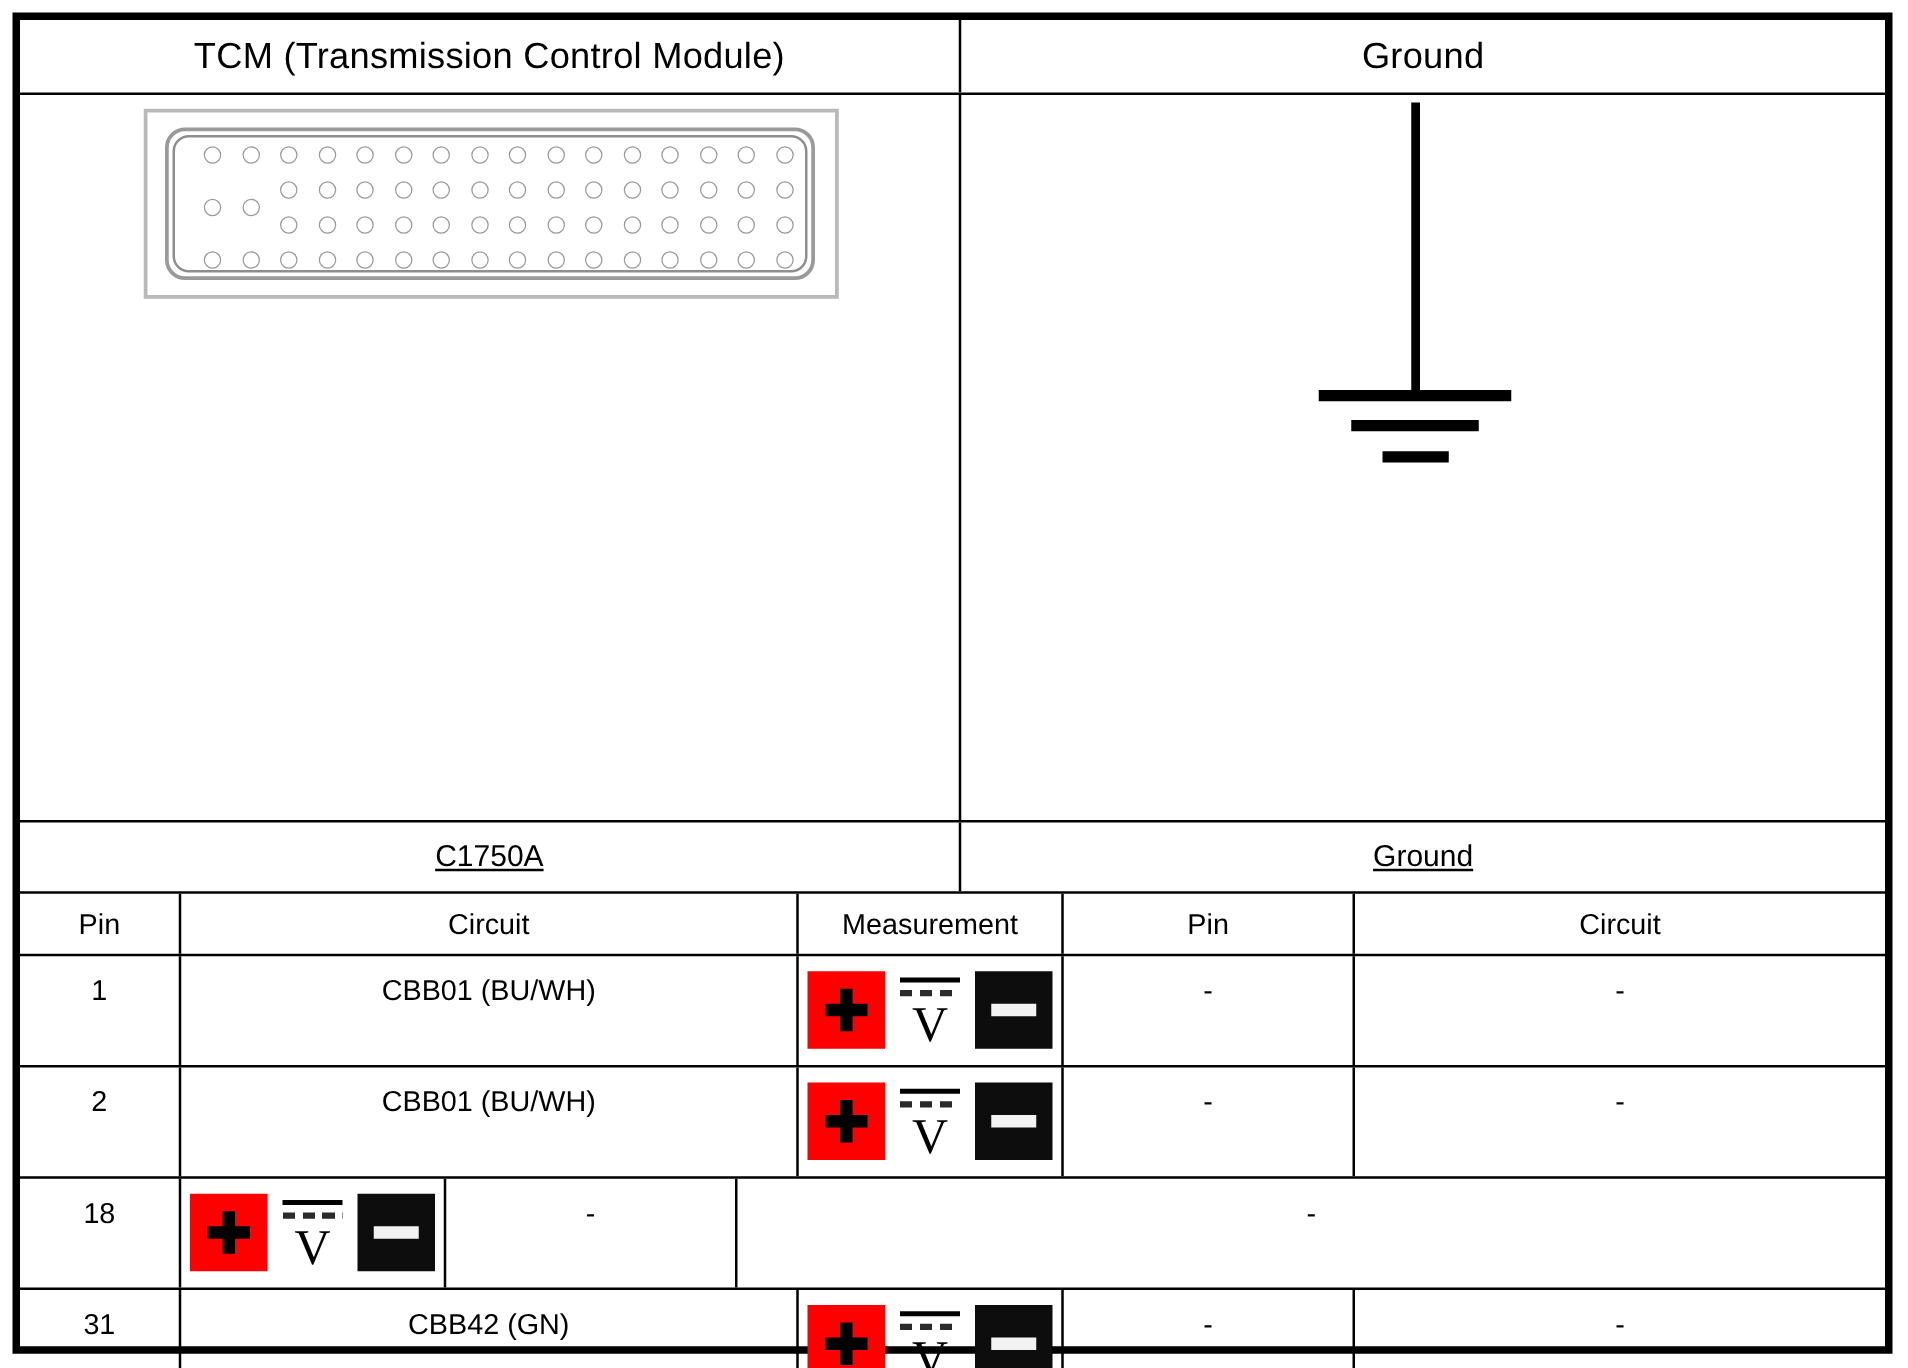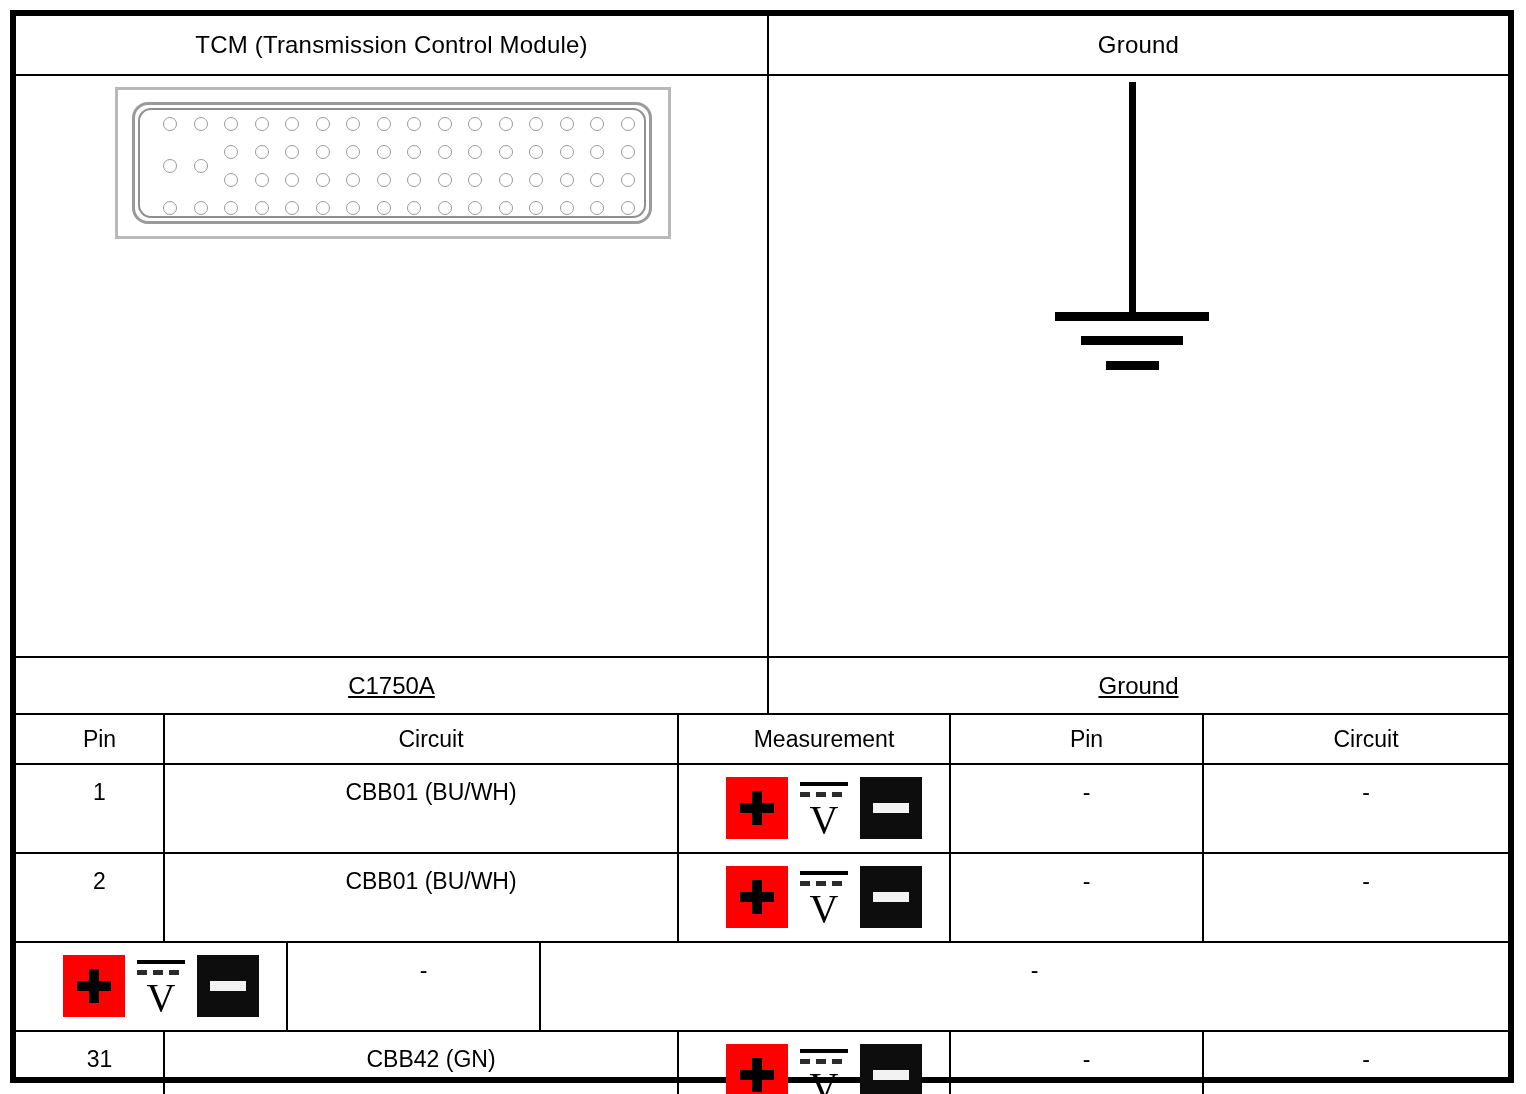--- a/index.html
+++ b/index.html
@@ -47,21 +47,21 @@
   
   .title-row {
     display: flex;
     height: 58px;
     flex: 0 0 58px;
   }
   .title-cell {
     display: flex;
     align-items: center;
     justify-content: center;
-    font-size: 24px;
+    font-size: 29px;
     letter-spacing: 0.2px;
   }
   .title-left  { width: 751px; }
   .title-right { flex: 1; }
 
   
   .diagram-row {
     display: flex;
     height: 580px;
     flex: 0 0 580px;
@@ -202,29 +202,28 @@
   .tbody-row:last-child {
     border-bottom: none;
   }
   .cell {
     display: flex;
     align-items: center;
     justify-content: center;
     font-size: 23px;
     box-sizing: border-box;
     overflow: hidden;
-    margin-left: 20px;
   }
   .tbody-row .cell {
     align-items: flex-start;
     padding-top: 14px;
   }
   .c-pin1  { width: 129px; }
   .c-circ1 { width: 494px; }
-  .c-meas  { width: 252px; }
+  .c-meas  { width: 212px; }
   .c-pin2  { width: 233px; }
   .c-circ2 { flex: 1; }
 
   
   .meas-group {
     display: flex;
     align-items: center;
     justify-content: center;
     gap: 8px;
     height: 62px;
@@ -443,20 +442,21 @@
                   <div class="dcv-dash"></div>
                   <div class="dcv-v">V</div>
                 </div>
                 <div class="probe-minus"></div>
               </div>
             </div>
             <div class="cell c-pin2 vline">-</div>
             <div class="cell c-circ2">-</div>
           </div>
           <div class="trow tbody-row hline">
+            <div class="cell c-pin1 vline">18</div>
             <div class="cell c-meas vline" style="padding-top: 12px;">
               <div class="meas-group">
                 <div class="probe-plus"></div>
                 <div class="dcv">
                   <div class="dcv-solid"></div>
                   <div class="dcv-dash"></div>
                   <div class="dcv-v">V</div>
                 </div>
                 <div class="probe-minus"></div>
               </div>

